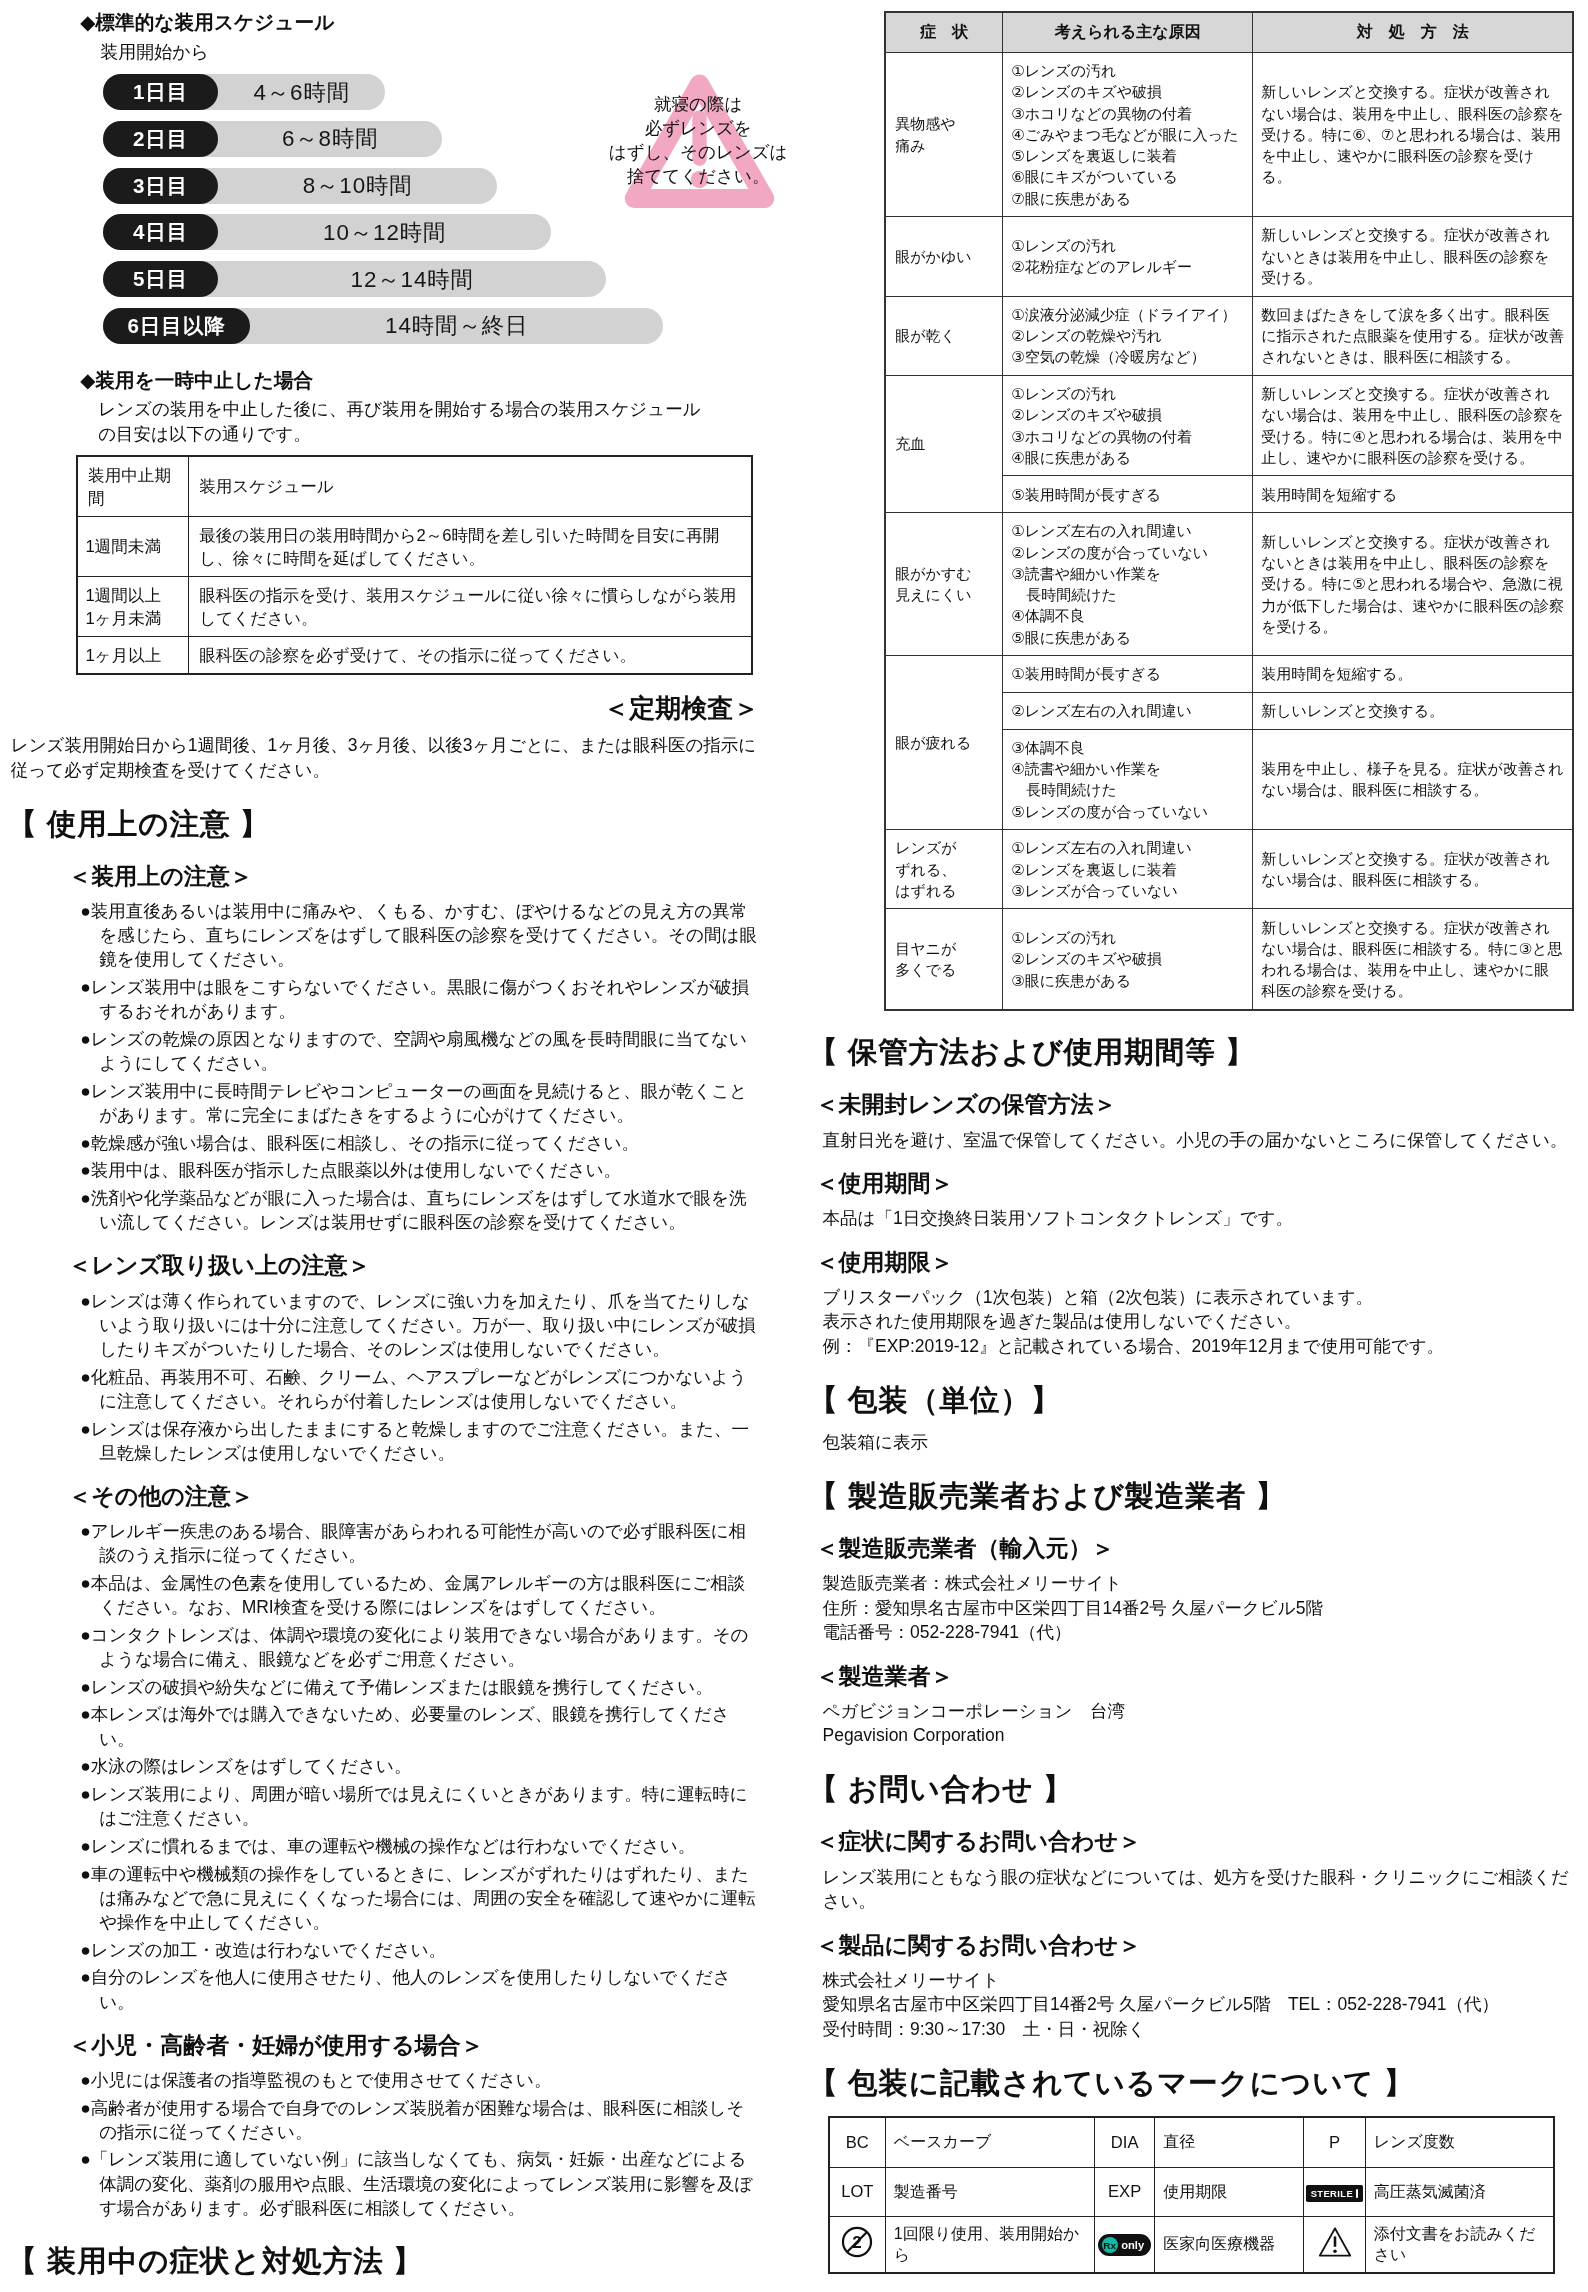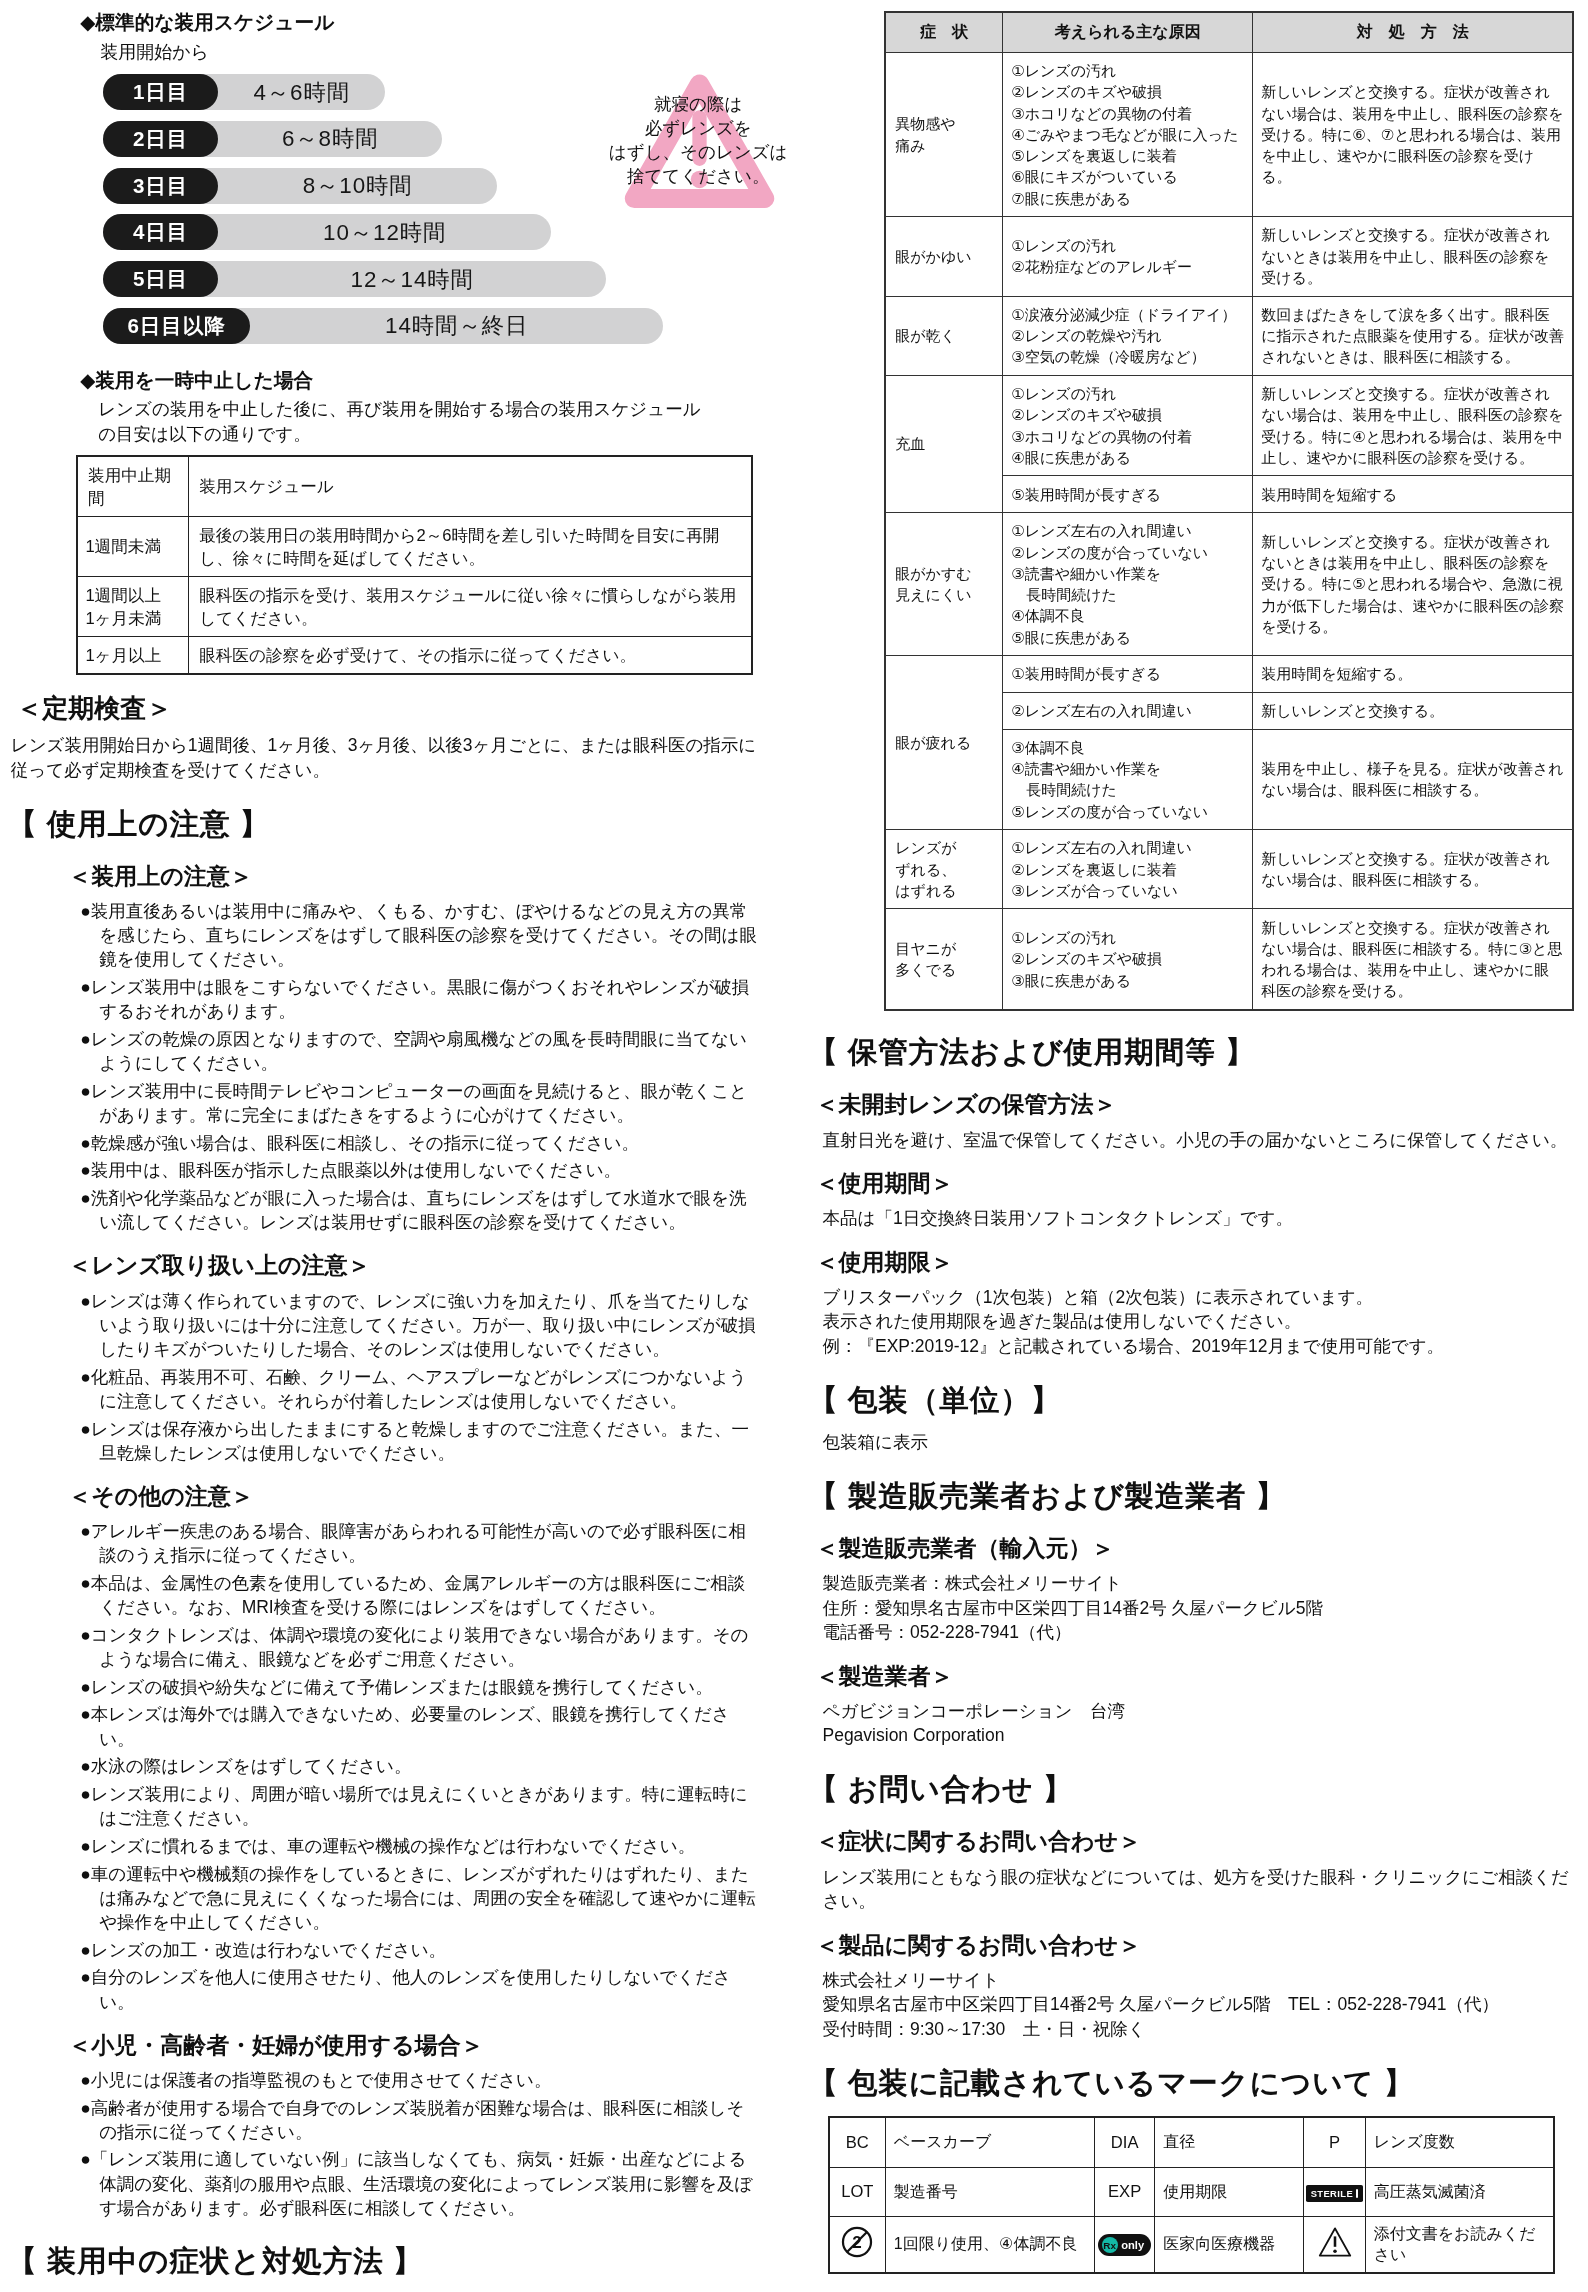--- a/index.html
+++ b/index.html
@@ -8,21 +8,21 @@
     font-family:"Liberation Sans","DejaVu Sans",sans-serif;
   }
   .page{display:flex;gap:49px;padding:9px 7.2px 0 7.2px;box-sizing:border-box;}
   .col{flex:none;}
   .col-left{width:752px;}
   .col-right{width:770px;}
 
   
   h2.bracket{font-size:29.6px;font-weight:bold;margin:21.5px 0 9px 0;letter-spacing:0.9px;}
   h3.angle{font-size:23px;font-weight:bold;margin:16px 0 7.2px 61px;}
-  h3.angle.flush{margin-left:9px;font-size:26px;}
+  h3.angle.flush{margin-left:9px;font-size:26px;text-align:right;}
   h3.angle.right{margin-left:7.2px;}
   p.body{font-size:17.5px;line-height:1.4;margin:3.6px 0 5.4px 75px;white-space:pre-line;}
   p.body.flush{margin-left:3.6px;}
   p.body.right{margin-left:14.3px;}
   .bullets{margin:1.8px 0 9px 73px;padding:0;list-style:none;font-size:17.5px;line-height:1.38;}
   .bullets li{padding-left:19px;text-indent:-19px;margin:3.6px 0;}
 
   
   .sched-title{font-size:19.7px;font-weight:bold;margin:0 0 1.8px 73px;}
   .sched-sub{font-size:18px;margin:3.6px 0 10.7px 93px;}
@@ -331,21 +331,21 @@
             <td class="mlabel" style="width: 150px;">使用期限</td>
             <td class="msym" style="width: 56px;"><span class="sterile-badge">STERILE<span class="thermo"></span></span></td>
             <td class="mlabel" style="width: 195px;">高圧蒸気滅菌済</td>
           </tr>
           <tr>
             <td class="msym" style="width: 54px;"><span><svg viewBox="0 0 40 40" width="34" height="34" style="font-size:18.5px">
                   <circle cx="20" cy="20" r="16.5" fill="none" stroke="#111" stroke-width="2.6"></circle>
                   <text x="20" y="27" text-anchor="middle" font-size="20" font-weight="bold" fill="#111">2</text>
                   <line x1="8" y1="32" x2="32" y2="8" stroke="#111" stroke-width="2.6"></line>
                 </svg></span></td>
-            <td class="mlabel" style="width: 217px;">1回限り使用、④体調不良</td>
+            <td class="mlabel" style="width: 217px;">1回限り使用、装用開始から</td>
             <td class="msym" style="width: 56px;"><span class="rx-badge">
                 <span class="rx">Rx</span>
                 <span class="only">only</span>
               </span></td>
             <td class="mlabel" style="width: 150px;">医家向医療機器</td>
             <td class="msym" style="width: 56px;"><span><svg viewBox="0 0 44 40" width="36" height="32">
                   <path d="M22 3 L41 37 L3 37 Z" fill="none" stroke="#111" stroke-width="2.4" stroke-linejoin="round"></path>
                   <line x1="22" y1="13" x2="22" y2="26" stroke="#111" stroke-width="3.2"></line>
                   <circle cx="22" cy="31.5" r="2.2" fill="#111"></circle>
                 </svg></span></td>

